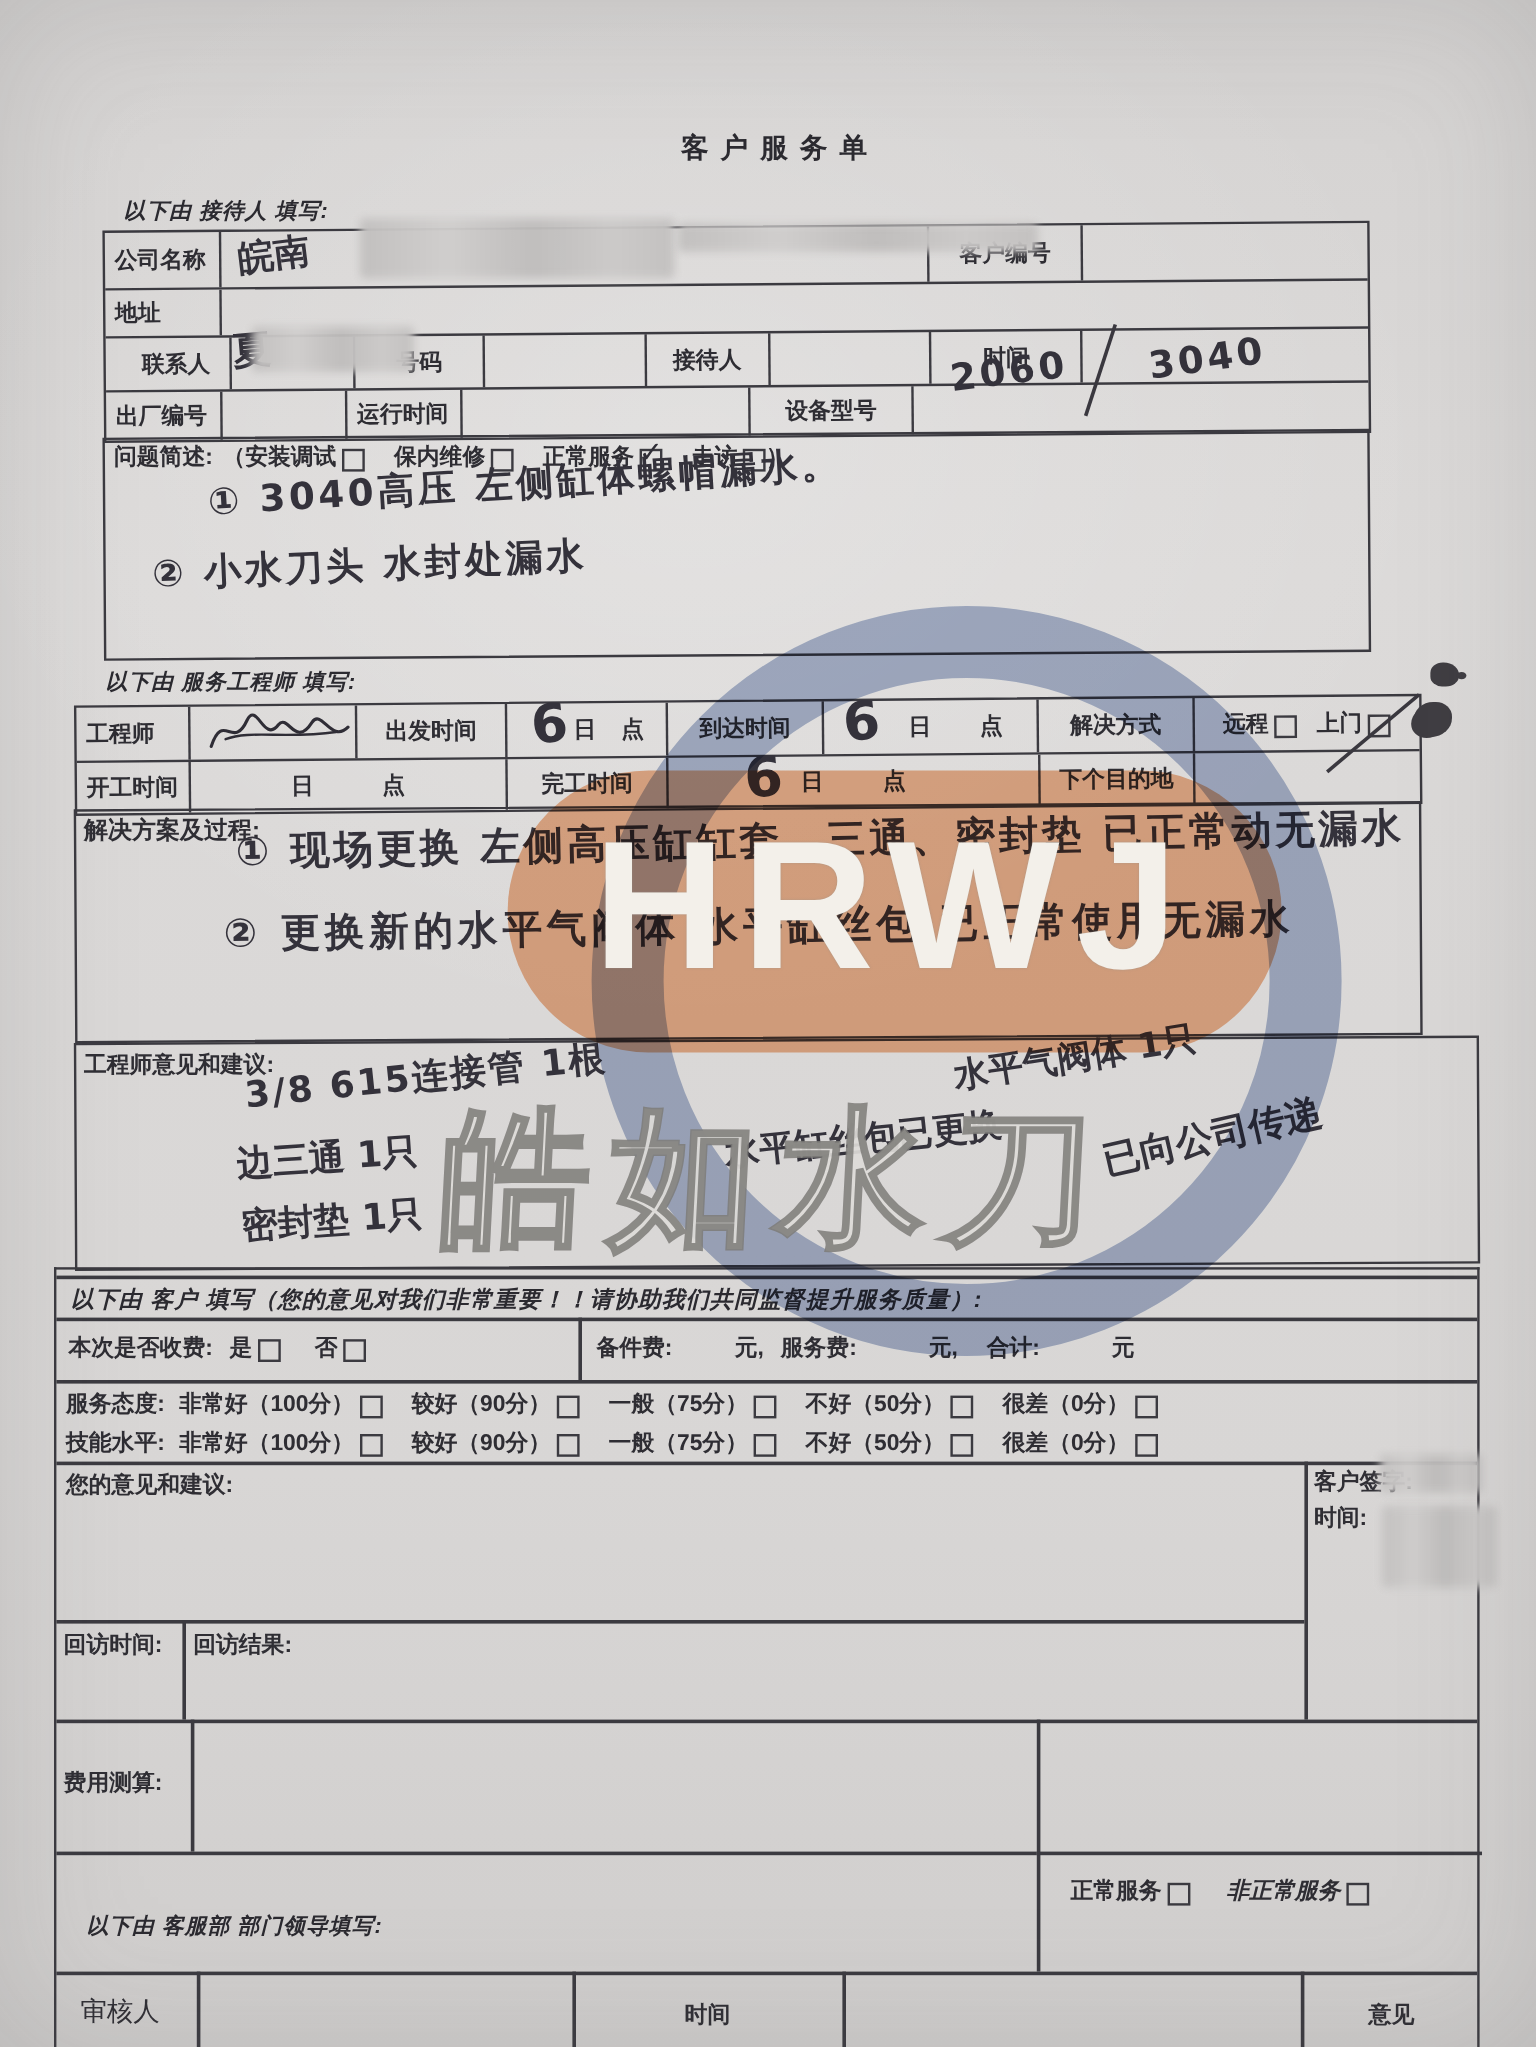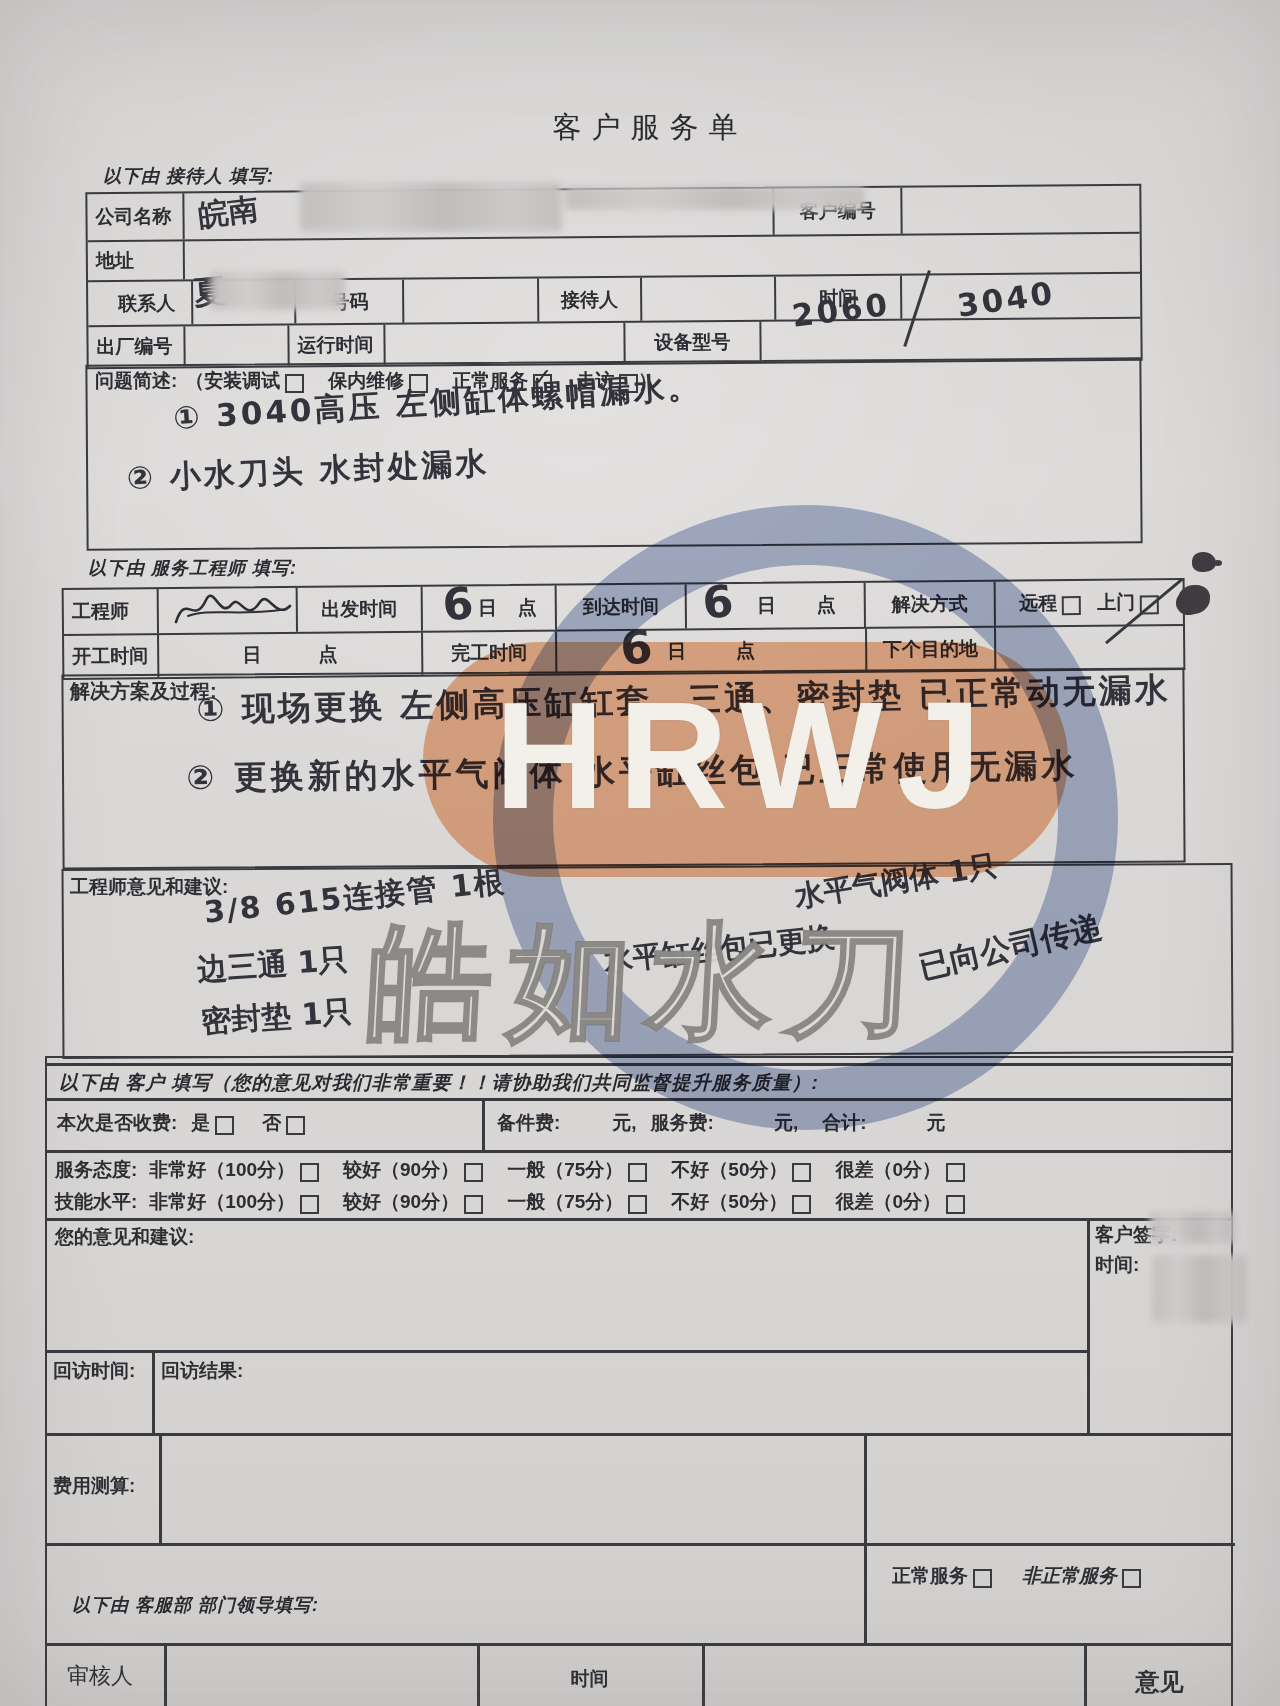--- a/index.html
+++ b/index.html
@@ -7,21 +7,21 @@
     position:relative;width:1280px;height:1706px;overflow:hidden;
     font-family:"Liberation Sans","DejaVu Sans",sans-serif;
     background:
       radial-gradient(900px 700px at 45% 22%, rgba(255,255,255,.22), transparent 70%),
       linear-gradient(180deg,#d4d2d1 0%,#dcdad9 28%,#d8d6d5 72%,#d0cecd 100%);
     color:#2f2e34;
   }
   .paper::after{content:"";position:absolute;inset:0;pointer-events:none;
     box-shadow:inset 0 0 120px rgba(90,88,86,.18);}
   .abs{position:absolute;}
-  .title{font-size:29px;font-weight:normal;letter-spacing:10px;color:#2b2a30;}
+  .title{font-size:23px;font-weight:bold;letter-spacing:10px;color:#2b2a30;}
   .seclab{font-size:18px;font-weight:bold;font-style:italic;color:#2b2a30;letter-spacing:1px;}
   .tbl{position:absolute;border:2.5px solid #3b3a40;box-sizing:border-box;}
   .trow{display:flex;border-top:2.5px solid #3b3a40;box-sizing:border-box;}
   .trow:first-child{border-top:none;}
   .tcell{border-right:2.5px solid #3b3a40;box-sizing:border-box;display:flex;
     align-items:center;padding:2px 8px;font-weight:bold;font-size:19px;color:#2e2d33;}
   .tcell:last-child{border-right:none;}
   .boxed{position:absolute;border:2.5px solid #3b3a40;box-sizing:border-box;}
   .bx{display:inline-block;width:15px;height:15px;border:2.2px solid #3b3a40;
     margin-left:5px;position:relative;top:2px;flex:none;}
@@ -294,21 +294,21 @@
 
     <div class="hline" style="left:0;top:585px;width:100%;"></div>
 
     <div class="vline" style="left:117px;top:585px;height:65px;"></div>
     <div class="vline" style="left:430px;top:585px;height:65px;"></div>
     <div class="vline" style="left:655px;top:585px;height:65px;"></div>
     <div class="vline" style="left:1037px;top:585px;height:65px;"></div>
 
     <div class="abs" style="left:20px;top:603px;font-weight:normal;font-size:22px;">审核人</div>
     <div class="abs" style="left:430px;top:608px;width:225px;text-align:center;font-weight:bold;font-size:19px;">时间</div>
-    <div class="abs" style="left:1037px;top:608px;width:151px;text-align:center;font-weight:bold;font-size:24px;">意见</div>
+    <div class="abs" style="left:1037px;top:608px;width:151px;text-align:center;font-weight:bold;font-size:19px;">意见</div>
   </div>
 
   <div class="blur" style="left:1150px;top:1212px;width:85px;height:32px;"></div>
   <div class="blur" style="left:1152px;top:1255px;width:95px;height:68px;"></div>
 
   <div class="wm wm-ring" style="left:493px;top:505px;"></div>
   <div class="wm wm-pill" style="left:423px;top:642px;"></div>
   <div class="wm wm-letters" style="left:465px;top:668px;width:560px;text-align:center;">HRWJ</div>
   <div class="wm wm-brand" style="left:368px;top:900px;">皓如水刀</div>
 

